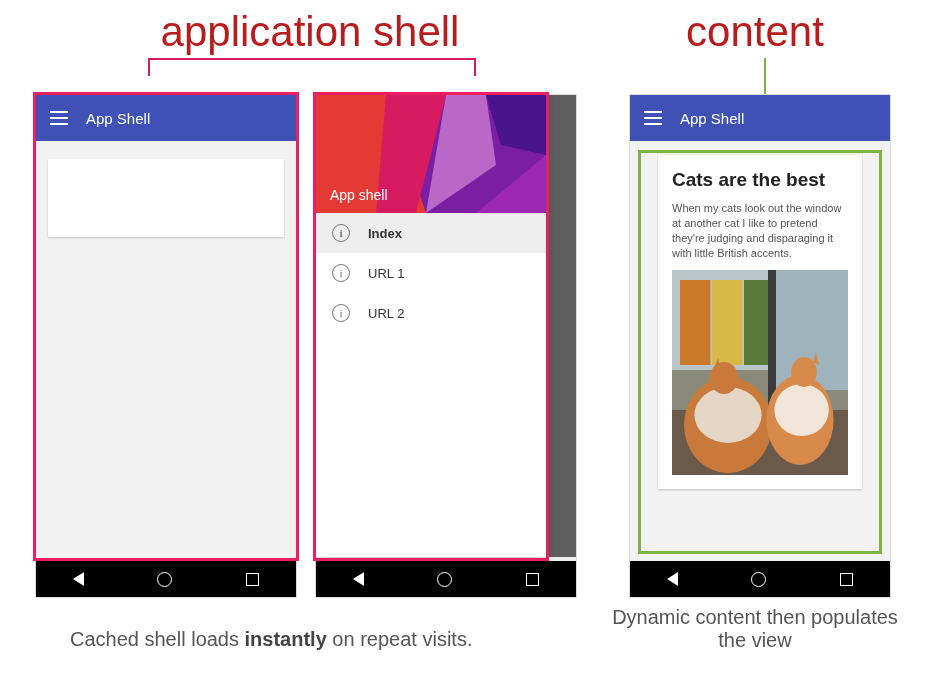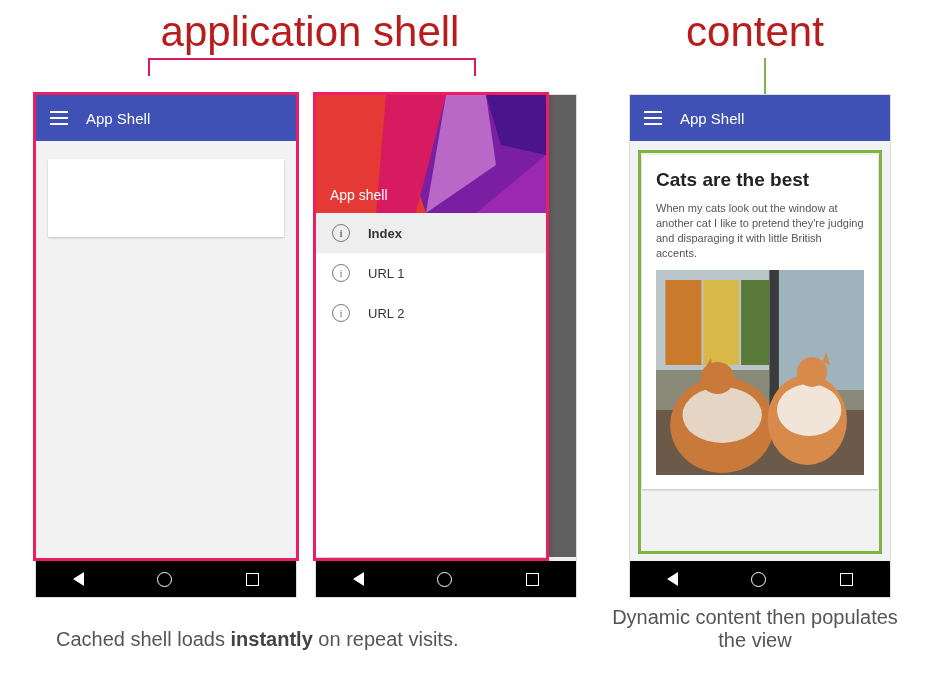--- a/index.html
+++ b/index.html
@@ -92,21 +92,21 @@
   }
   .drawer-item.active { background:#eee; font-weight:600; }
   .info-icon {
     width:18px; height:18px; border:1.6px solid #777; border-radius:50%;
     display:flex; align-items:center; justify-content:center;
     font-size:11px; color:#777; font-family: Georgia, serif;
   }
 
   
   .content-card {
-    margin: 14px 12px;
+    margin: 14px 28px;
     background:#fff;
     box-shadow: 0 1px 2px rgba(0,0,0,.2);
     padding: 14px 14px 10px;
   }
   .content-title { font-size: 19px; font-weight:700; color:#222; margin-bottom:10px; }
   .content-text { font-size: 11px; color:#555; line-height:1.35; margin-bottom:10px; }
   .content-img { width:100%; height:205px; }
 
   .navbar {
     position:absolute; bottom:0; left:0; right:0;
@@ -120,21 +120,21 @@
   .outline-pink { position:absolute; border:3px solid #E91E63; pointer-events:none; }
   .outline-green { position:absolute; border:3px solid #7CB342; pointer-events:none; }
 
   .caption {
     position:absolute;
     font-size: 20px;
     color:#555;
     font-weight:300;
   }
   .caption strong { font-weight:700; color:#444; }
-  .cap-left { left:56px; top:628px; }
+  .cap-left { left:70px; top:628px; }
   .cap-right { left:600px; top:606px; width:310px; text-align:center; }
 </style>
 </head>
 <body>
 
 <div class="heading heading-shell">application shell</div>
 <div class="heading heading-content">content</div>
 
 <div class="connector shell-line-h"></div>
 <div class="connector shell-line-v1"></div>

